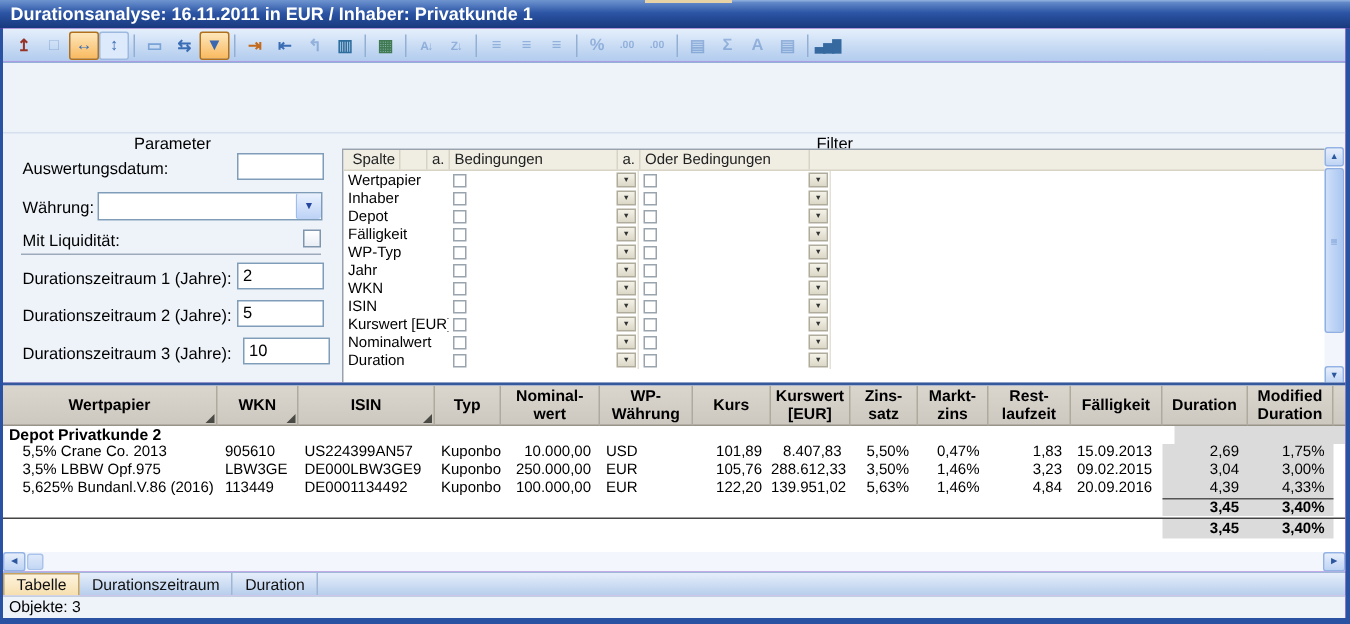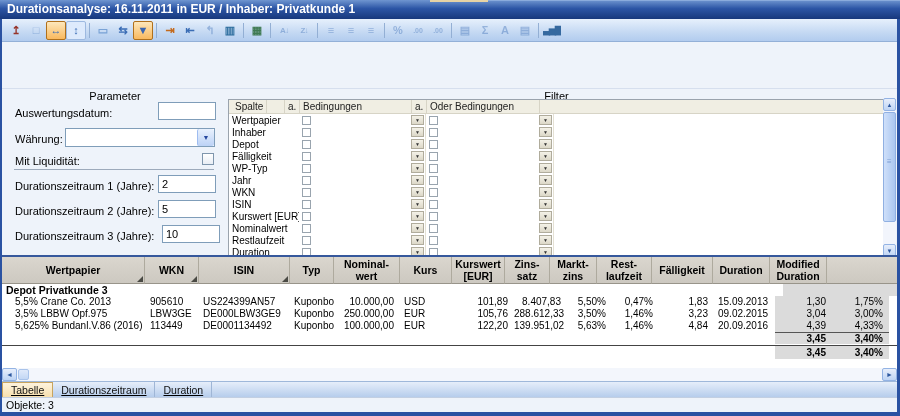--- a/index.html
+++ b/index.html
@@ -120,21 +120,21 @@
   .hscroll { position: absolute; left: 2px; right: 3px; top: 368px; height: 13px; background: #f3f6fc; }
   .hbtn { position: absolute; top: 0; width: 15px; height: 13px; background: linear-gradient(#e7eefb,#bed4f4);
           border: 1px solid #93b3e4; border-radius: 2px; color: #2c579e; font-size: 7px;
           display: flex; align-items: center; justify-content: center; }
   .hthumb { position: absolute; left: 16px; top: 1px; width: 11px; height: 11px;
             background: linear-gradient(#dfe9fa,#c3d7f4); border: 1px solid #a9c3ea; border-radius: 2px; }
 
   
   .tabsbar { position: absolute; left: 2px; right: 3px; top: 381px; height: 16px;
              background: linear-gradient(#e6eefa, #b6cdec); border-top: 1px solid #9fb8da;
-             display: flex; align-items: stretch; font-size: 10.5px; text-decoration: underline; }
+             display: flex; align-items: stretch; font-size: 10.5px; }
   .tab { padding: 0 8px; display: flex; align-items: center; color: #111; border-right: 1px solid #9fb6d6; }
   .tab.active { background: linear-gradient(#fdf3dd, #f6dfae); border: 1px solid #c8a45e; border-bottom: none;
                 font-weight: normal; }
 
   
   .statusbar { position: absolute; left: 2px; right: 3px; top: 397px; height: 15px; background: #eef3fa;
                border-top: 1px solid #c2cfe2; font-size: 10.5px; line-height: 14px; padding-left: 4px; }
 </style>
 </head>
 <body>
@@ -426,35 +426,20 @@
               <span class="dd" data-name="chevron-down-icon">▼</span>
             </span>
             <span class="fc3">
               <span class="cbs" data-name="filter-or-checkbox"></span>
             </span>
             <span class="fc4" data-name="filter-or-condition-dropdown">
               <span class="dd" data-name="chevron-down-icon">▼</span>
             </span>
           </div>
 
-          <div class="frow" data-name="filter-row">
-            <span class="fc0" data-name="filter-column-label">Restlaufzeit</span>
-            <span class="fc1">
-              <span class="cbs" data-name="filter-and-checkbox"></span>
-            </span>
-            <span class="fc2" data-name="filter-condition-dropdown">
-              <span class="dd" data-name="chevron-down-icon">▼</span>
-            </span>
-            <span class="fc3">
-              <span class="cbs" data-name="filter-or-checkbox"></span>
-            </span>
-            <span class="fc4" data-name="filter-or-condition-dropdown">
-              <span class="dd" data-name="chevron-down-icon">▼</span>
-            </span>
-          </div>
 
           <div class="frow" data-name="filter-row">
             <span class="fc0" data-name="filter-column-label">Duration</span>
             <span class="fc1">
               <span class="cbs" data-name="filter-and-checkbox"></span>
             </span>
             <span class="fc2" data-name="filter-condition-dropdown">
               <span class="dd" data-name="chevron-down-icon">▼</span>
             </span>
             <span class="fc3">
@@ -474,57 +459,59 @@
   </div>
 
   <div class="grid" data-name="results-table">
     <div class="ghead" data-name="results-table-header">
       <span class="c0 sorted" data-name="col-header-wertpapier">Wertpapier</span>
       <span class="c1 sorted" data-name="col-header-wkn">WKN</span>
       <span class="c2 sorted" data-name="col-header-isin">ISIN</span>
       <span class="c3" data-name="col-header-typ">Typ</span>
       <span class="c4" data-name="col-header-nominalwert">Nominal-
 wert</span>
+      <span class="c5" data-name="col-header-wp-waehrung">WP-
+Währung</span>
       <span class="c6" data-name="col-header-kurs">Kurs</span>
       <span class="c7" data-name="col-header-kurswert">Kurswert
 [EUR]</span>
       <span class="c8" data-name="col-header-zinssatz">Zins-
 satz</span>
       <span class="c9" data-name="col-header-marktzins">Markt-
 zins</span>
       <span class="c10" data-name="col-header-restlaufzeit">Rest-
 laufzeit</span>
       <span class="c11" data-name="col-header-faelligkeit">Fälligkeit</span>
       <span class="c12" data-name="col-header-duration">Duration</span>
       <span class="c13" data-name="col-header-modified-duration">Modified
 Duration</span>
       <span class="cf" style="border-right:none;" data-name="col-header-filler"></span>
     </div>
     <div class="grow grouprow" data-name="group-row">
-      <span class="c0" data-name="group-row-label">Depot Privatkunde 3</span>
+      <span class="c0" data-name="group-row-label">Depot Privatkunde 2</span>
       <span class="cf"></span>
       <span class="c12 gcol"></span>
         <span class="c13 gcol"></span>
     </div>
     <div data-name="security-rows">
 
         <div class="grow" data-name="table-row">
           <span class="c0 l13" data-name="cell-wertpapier">5,5% Crane Co. 2013</span>
           <span class="c1 l5" data-name="cell-wkn">905610</span>
           <span class="c2 l4" data-name="cell-isin">US224399AN57</span>
           <span class="c3 l4" data-name="cell-typ">Kuponbond</span>
           <span class="c4 r" data-name="cell-nominalwert">10.000,00</span>
           <span class="c5 l4" data-name="cell-wp-waehrung">USD</span>
           <span class="c6 r" data-name="cell-kurs">101,89</span>
           <span class="c7 r" data-name="cell-kurswert">8.407,83</span>
           <span class="c8 r" data-name="cell-zinssatz">5,50%</span>
           <span class="c9 r" data-name="cell-marktzins">0,47%</span>
           <span class="c10 r" data-name="cell-restlaufzeit">1,83</span>
           <span class="c11 l4" data-name="cell-faelligkeit">15.09.2013</span>
-          <span class="c12 r gcol" data-name="cell-duration">1,30</span>
+          <span class="c12 r gcol" data-name="cell-duration">2,69</span>
           <span class="c13 r gcol" data-name="cell-modified-duration">1,75%</span>
         </div>
 
         <div class="grow" data-name="table-row">
           <span class="c0 l13" data-name="cell-wertpapier">3,5% LBBW Opf.975</span>
           <span class="c1 l5" data-name="cell-wkn">LBW3GE</span>
           <span class="c2 l4" data-name="cell-isin">DE000LBW3GE9</span>
           <span class="c3 l4" data-name="cell-typ">Kuponbond</span>
           <span class="c4 r" data-name="cell-nominalwert">250.000,00</span>
           <span class="c5 l4" data-name="cell-wp-waehrung">EUR</span>

